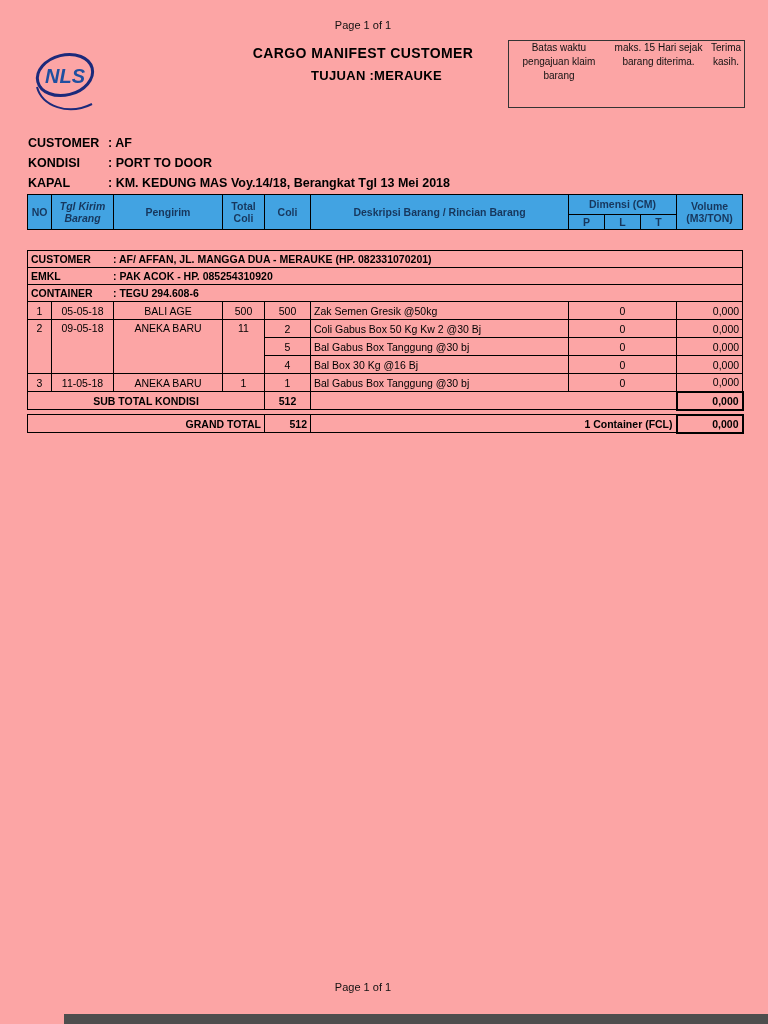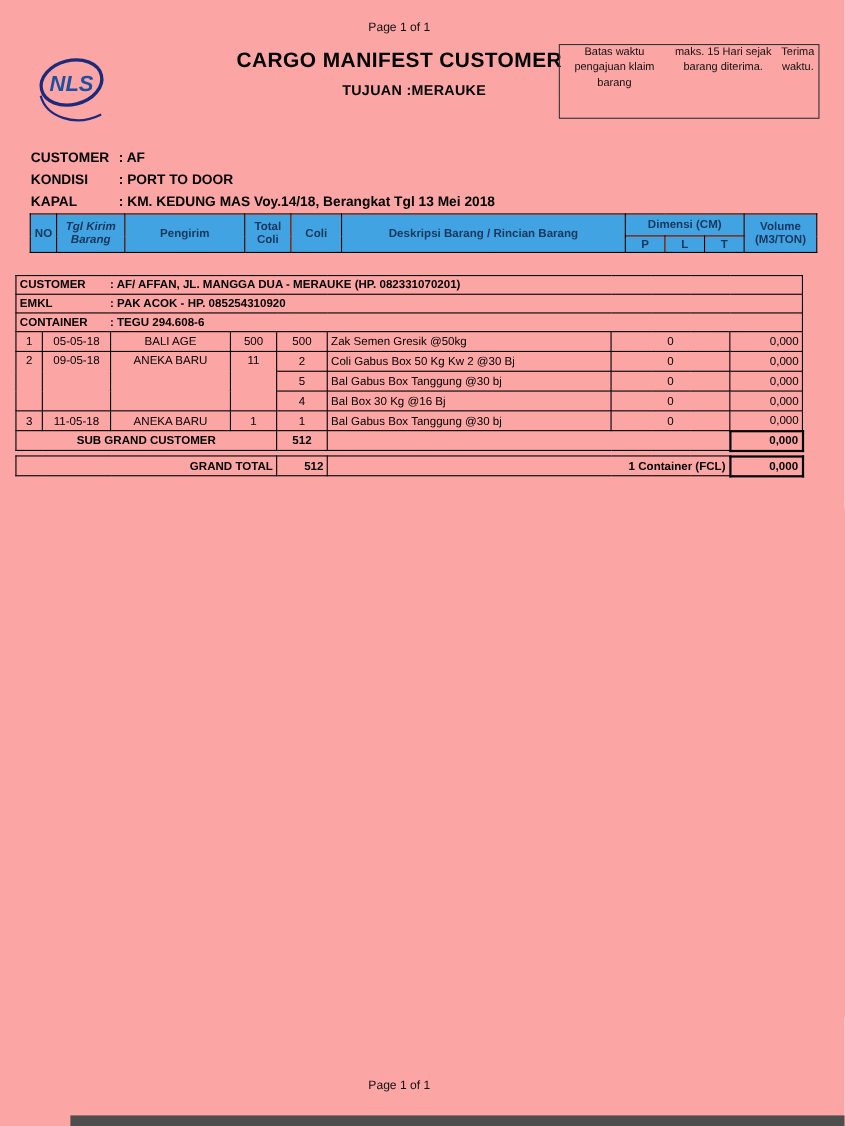--- a/index.html
+++ b/index.html
@@ -8,21 +8,21 @@
     position:relative; width:768px; height:1024px; background:#fca5a5;
     font-family:"Liberation Sans", sans-serif; color:#000; overflow:hidden;
   }
   .page-ind { position:absolute; left:0; width:726px; text-align:center; font-size:11px; color:#111; }
   .page-ind.top { top:19px; }
   .page-ind.bottom { top:981px; }
 
   .logo { position:absolute; left:34px; top:42px; }
 
   .title-wrap { position:absolute; top:45px; left:0; width:726px; text-align:center; }
-  .doc-title { font-size:19px; font-weight:bold; letter-spacing:.4px; }
+  .doc-title { font-size:14px; font-weight:bold; letter-spacing:.4px; }
   .doc-subtitle { font-size:13px; font-weight:bold; margin-top:7px; letter-spacing:.3px;padding-left:27px; }
 
   .notice {
     position:absolute; left:508px; top:40px; width:237px; height:68px;
     border:1px solid #333; display:flex; flex-direction:row; justify-content:center;
     text-align:center; font-size:10px; line-height:1.4; color:#111;
   }
 
   .info-block { position:absolute; left:28px; top:133px; font-size:12.5px; font-weight:bold; }
   .info-row { height:20px; line-height:20px; }
@@ -34,21 +34,21 @@
   .head-tbl { position:absolute; left:27px; top:194px; }
   .head-tbl th {
     background:#42a3e2; color:#17375d; font-weight:bold; font-size:10.5px;
     text-align:center; vertical-align:middle; line-height:1.15;
   }
   .head-tbl .row1 th { height:20px; }
   .head-tbl .row2 th { height:15px; }
   .head-tbl th.wrap { white-space:normal; }
   .head-tbl th.al { text-align:center;font-style:italic; }
 
-  .body-wrap { position:absolute; left:14px; top:250px; }
+  .body-wrap { position:absolute; left:27px; top:250px; }
   .body-tbl td { height:18px; vertical-align:middle; }
   .body-tbl tr.meta td { height:17px; font-weight:bold; }
   .meta-label { display:inline-block; width:82px; }
   .c { text-align:center; }
   .r { text-align:right; }
   .b { font-weight:bold; }
   .vtop { vertical-align:top !important; padding-top:2px !important; }
   .thickbox { border:2px solid #000 !important; }
   .gt-tbl { margin-top:3px; }
   .gt-tbl td { height:18px;text-align:right; }
@@ -71,21 +71,21 @@
   </div>
 
   <div class="title-wrap">
     <div class="doc-title">CARGO MANIFEST CUSTOMER</div>
     <div class="doc-subtitle">TUJUAN :MERAUKE</div>
   </div>
 
   <div class="notice">
     <div>Batas waktu pengajuan klaim barang</div>
     <div>maks. 15 Hari sejak barang diterima.</div>
-    <div>Terima waktu.</div>
+    <div>Terima kasih.</div>
   </div>
 
   <div class="info-block">
     <div class="info-row">
       <span class="info-label">CUSTOMER</span><span>: AF</span>
     </div>
     <div class="info-row">
       <span class="info-label">KONDISI</span><span>: PORT TO DOOR</span>
     </div>
     <div class="info-row">
@@ -196,21 +196,21 @@
         <td class="c">11-05-18</td>
         <td class="c">ANEKA BARU</td>
         <td class="c">1</td>
         <td class="c">1</td>
         <td>Bal Gabus Box Tanggung @30 bj</td>
         <td colspan="3" class="c">0</td>
         <td class="r">0,000</td>
       </tr>
 
       <tr>
-        <td colspan="4" class="c b">SUB GRAND CUSTOMER</td>
+        <td colspan="4" class="c b">SUB TOTAL KONDISI</td>
         <td class="c b">512</td>
         <td colspan="4"></td>
         <td class="r b thickbox">0,000</td>
       </tr>
     </tbody>
       </table>
 
     <table class="tbl body-tbl gt-tbl">
       <colgroup>
         <col style="width:24px">

